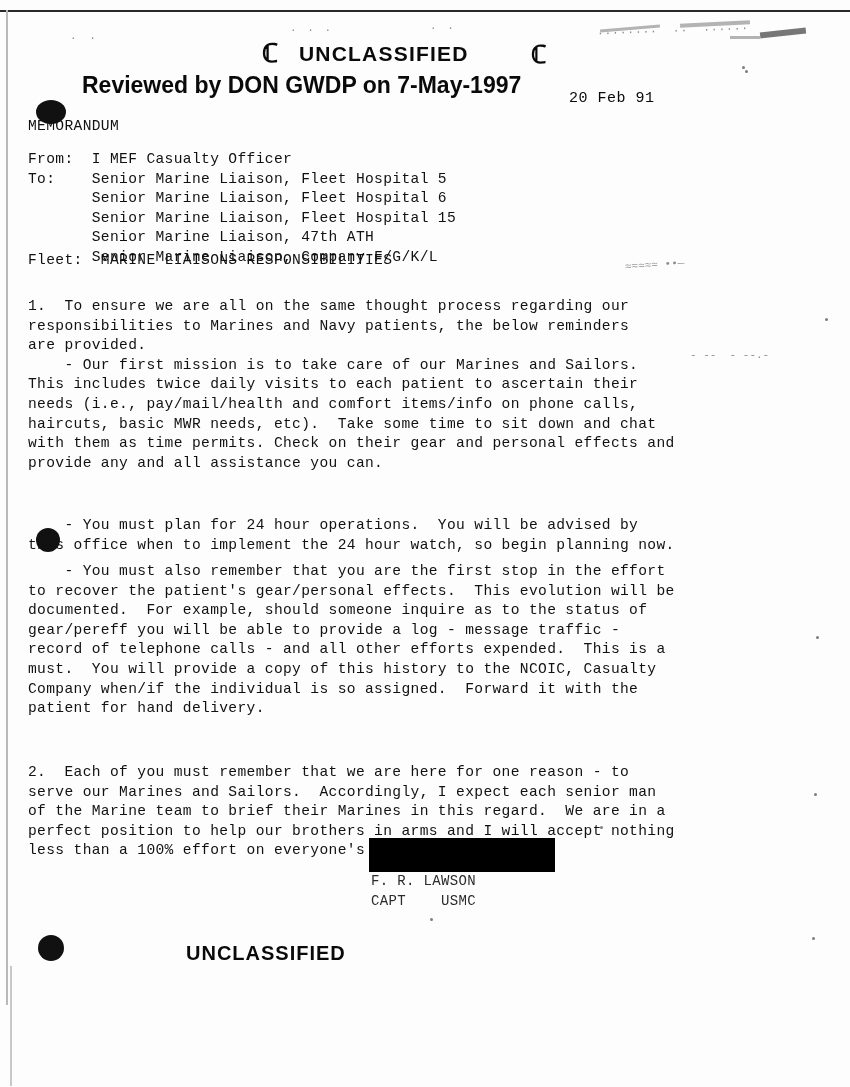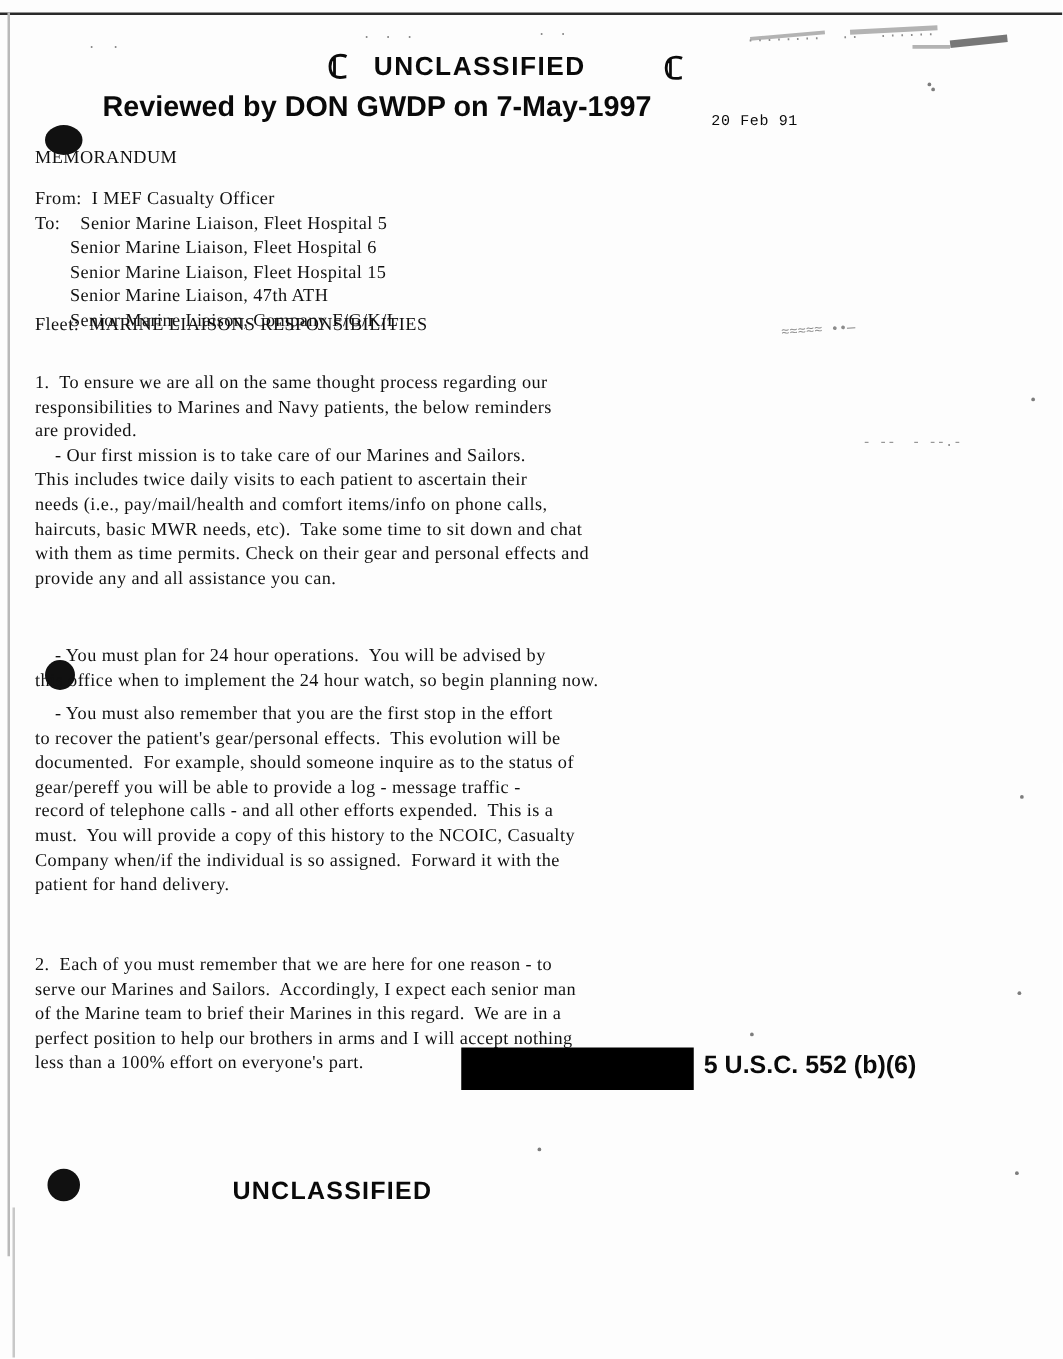--- a/index.html
+++ b/index.html
@@ -88,28 +88,28 @@
     position: absolute;
     left: 82px; top: 72px;
     font-family: "Liberation Sans", sans-serif;
     font-weight: bold;
     font-size: 23px;
   }
   .date-line {
     position: absolute;
     left: 569px; top: 90px;
     font-family: "Liberation Mono", monospace;
-    font-size: 12px;
+    font-size: 15px;
     letter-spacing: .5px;
   }
 
   
   .tw {
     position: absolute;
-    font-family: Liberation Serif, serif;
+    font-family: Liberation Mono, monospace;
     font-size: 14.6px;
     line-height: 19.6px;
     color: #111;
     white-space: pre;
     letter-spacing: .35px;
   }
 
   .memo-word { left: 28px; top: 117px; }
   .from-block { left: 28px; top: 150px; }
   .subj-line { left: 28px; top: 251px; }
@@ -229,17 +229,18 @@
 must.  You will provide a copy of this history to the NCOIC, Casualty
 Company when/if the individual is so assigned.  Forward it with the
 patient for hand delivery.</div>
   <div class="tw para2">2.  Each of you must remember that we are here for one reason - to
 serve our Marines and Sailors.  Accordingly, I expect each senior man
 of the Marine team to brief their Marines in this regard.  We are in a
 perfect position to help our brothers in arms and I will accept nothing
 less than a 100% effort on everyone's part.</div>
 
   <div class="redaction"></div>
-  <div class="redact-label">5 U.S.C. 552 (b)(6)</div>
+  <div class="tw sig-name">F. R. LAWSON
+CAPT    USMC</div>
 
   <div class="cls-mark unclass-bottom">UNCLASSIFIED</div>
 
 </div>
 
 </body></html>

